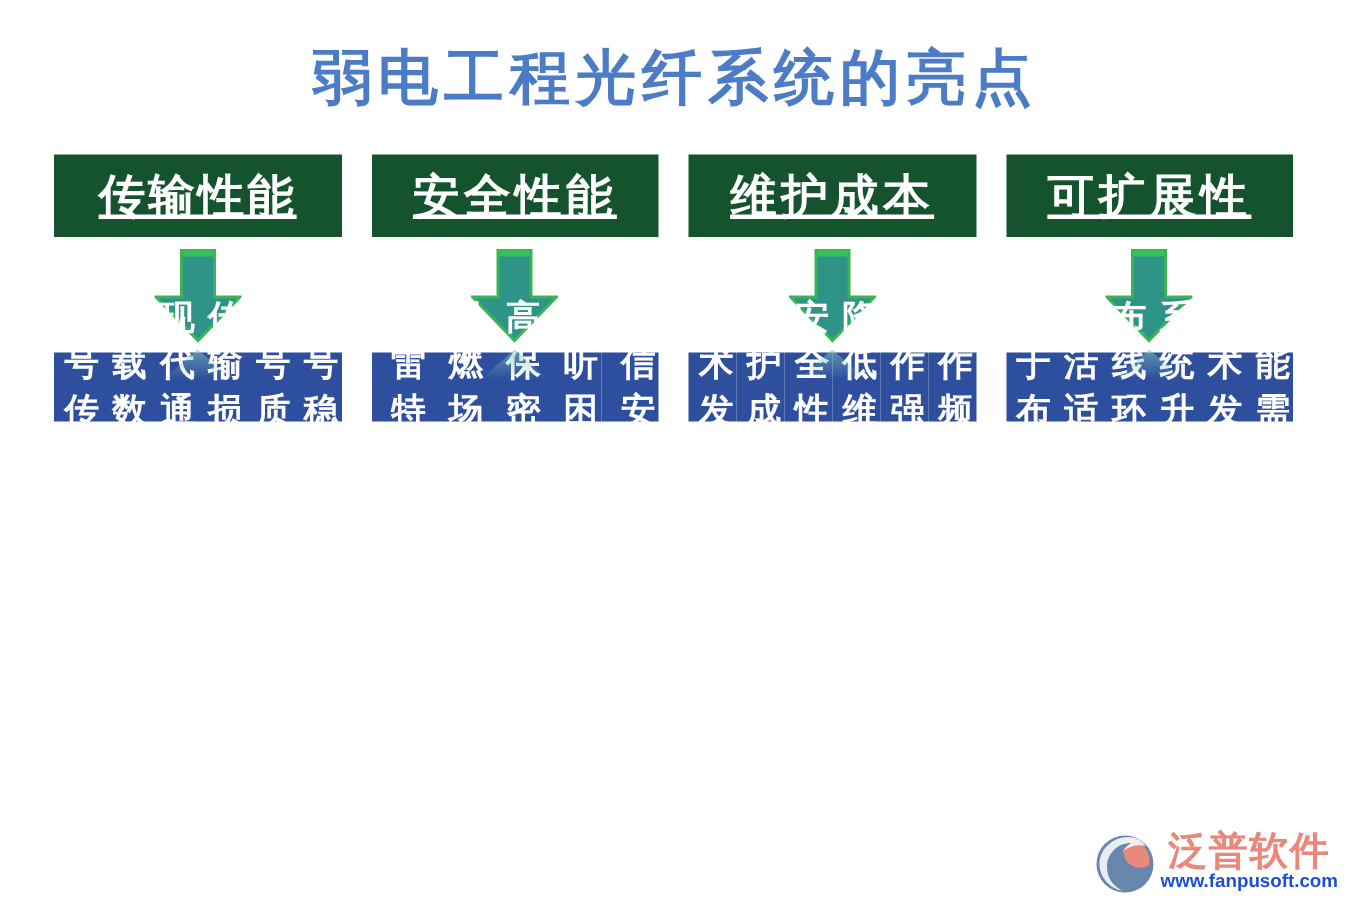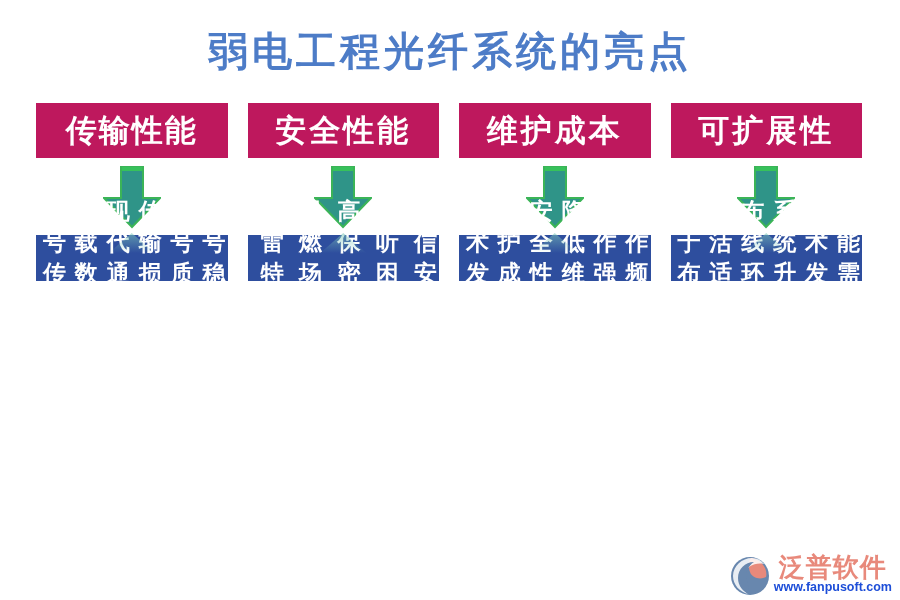--- a/index.html
+++ b/index.html
@@ -28,29 +28,30 @@
   }
   .column {
     position: relative;
     flex: 1 1 0;
     display: flex;
     flex-direction: column;
     align-items: stretch;
   }
   .cat-header {
     height: 55px;
-    background: #be185d;
+    background: #14532d;
     color: #ffffff;
     font-size: 31px;
     font-weight: 700;
     letter-spacing: 3px;
     display: flex;
     align-items: center;
     justify-content: center;
     font-family: "Liberation Serif", "DejaVu Serif", serif;
+    text-decoration: underline;
   }
   .cat-header.sans {
     font-family: "Liberation Sans", "DejaVu Sans", sans-serif;
     letter-spacing: 2px;
   }
   .arrow-wrap {
     height: 77px;
     display: flex;
     align-items: flex-start;
     justify-content: center;

